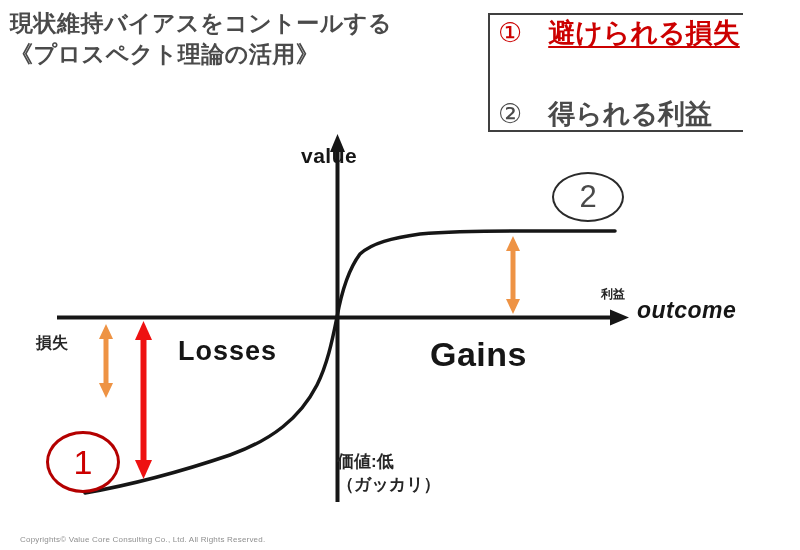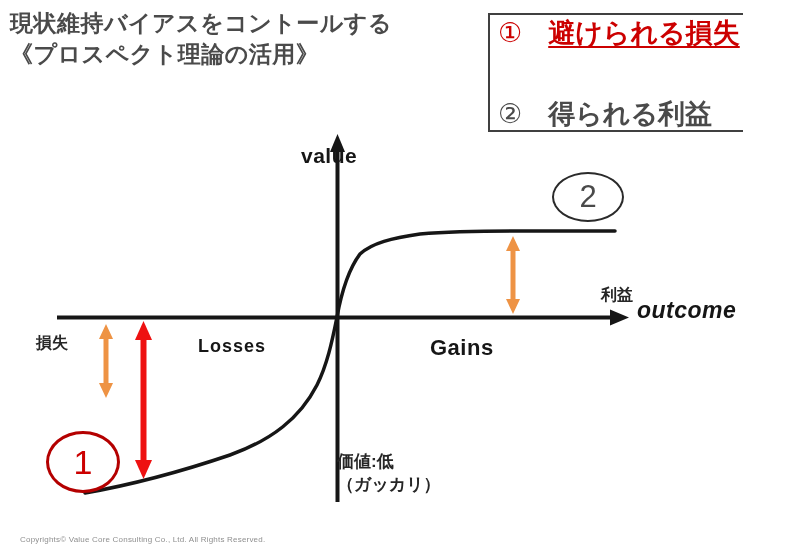--- a/index.html
+++ b/index.html
@@ -61,35 +61,35 @@
 
   
   .bmp-label {
     color: #161616;
     font-weight: bold;
     filter: blur(0.45px);
     white-space: nowrap;
   }
   .lbl-value   { left: 301px; top: 104px; font-size: 21px; letter-spacing: 0.5px; margin-top: 40px; }
   .lbl-outcome { left: 637px; top: 297px; font-size: 23px; letter-spacing: 0.5px; font-style: italic; }
-  .lbl-losses  { left: 178px; top: 336px; font-size: 18px; letter-spacing: 1px; margin-left: 20px; }
-  .lbl-gains   { left: 430px; top: 335px; font-size: 22px; letter-spacing: 0.5px; }
+  .lbl-losses  { left: 178px; top: 336px; font-size: 27px; letter-spacing: 1px; }
+  .lbl-gains   { left: 430px; top: 335px; font-size: 34px; letter-spacing: 0.5px; }
   .lbl-refpoint{ left: 266px; top: 501px; font-size: 20px; letter-spacing: 0.5px; }
 
   
   .jp-note {
     color: #262626;
     font-weight: bold;
     white-space: pre-line;
     line-height: 23px;
   }
   .lbl-value-high { left: 347px; top: 141px; font-size: 17px; }
   .lbl-value-low  { left: 337px; top: 450px; font-size: 17px; }
   .lbl-loss-side  { left: 36px;  top: 283px; font-size: 16px; margin-top: 48px; }
-  .lbl-gain-side  { left: 601px; top: 283px; font-size: 16px; }
+  .lbl-gain-side  { left: 601px; top: 283px; font-size: 12px; }
 
   
   .marker-circle {
     border-radius: 50%;
     display: flex;
     align-items: center;
     justify-content: center;
     background: transparent;
     font-weight: normal;
   }

